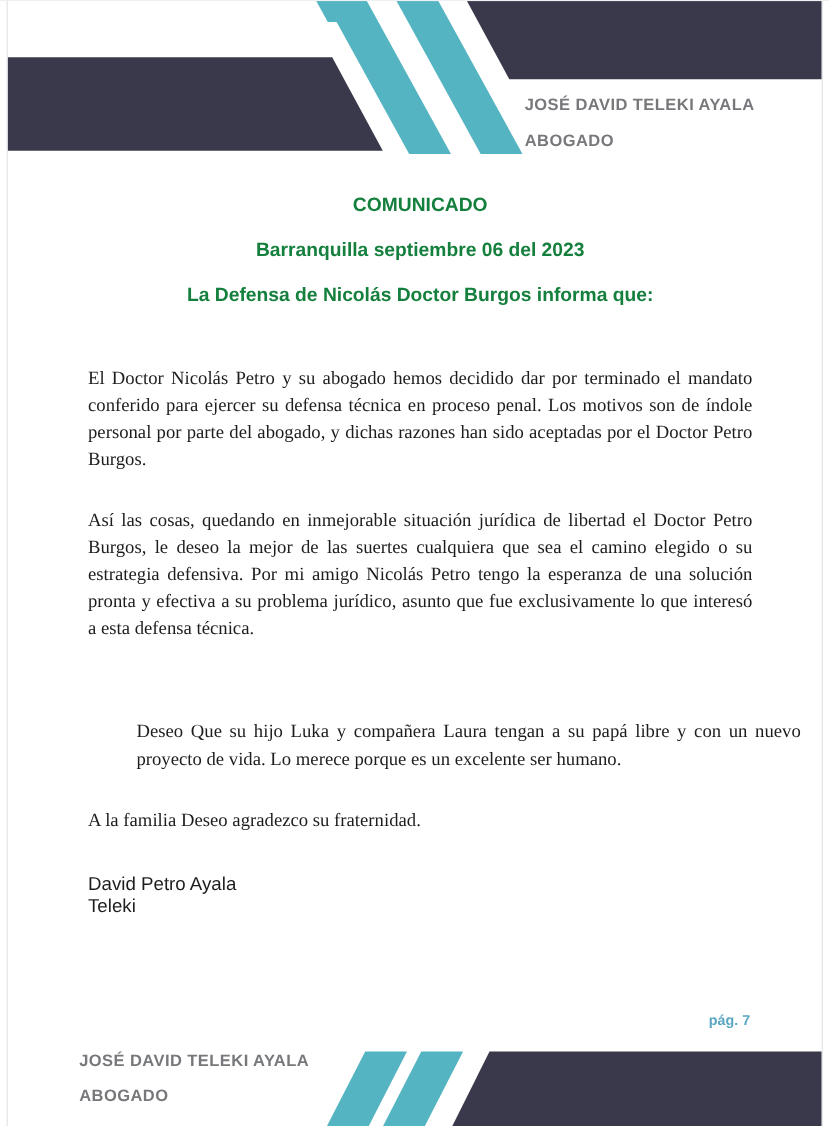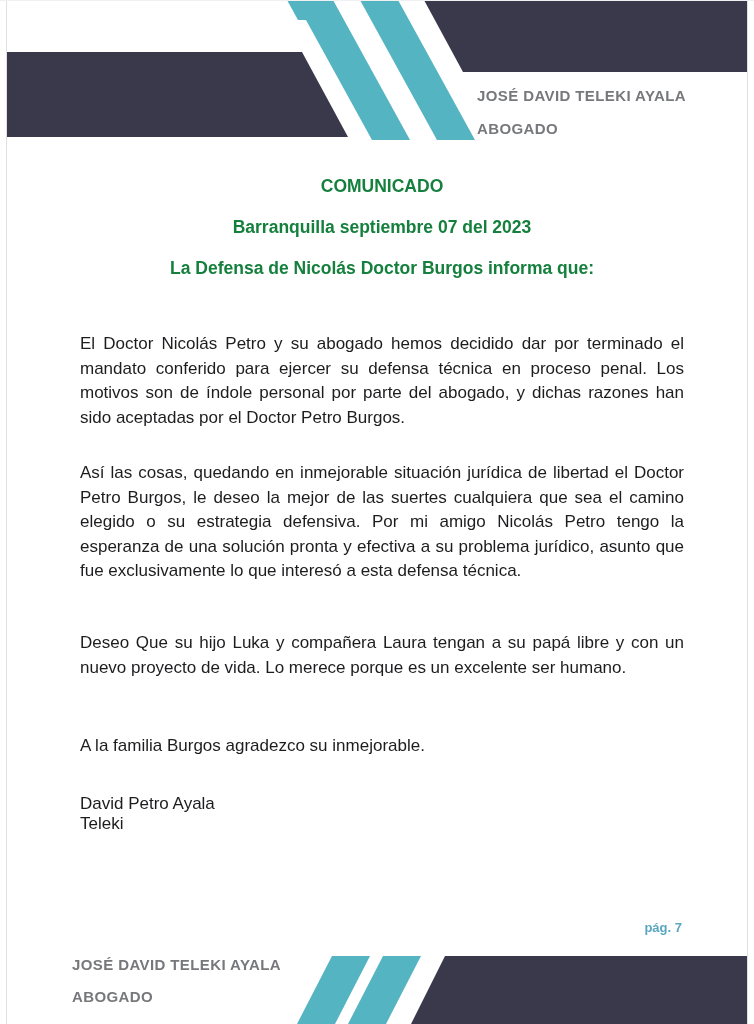--- a/index.html
+++ b/index.html
@@ -44,24 +44,25 @@
     color:#15803d;white-space:nowrap;
   }
   .h-title{top:176px;}
   .h-date{top:217px;}
   .h-subject{top:258px;}
 
   .doc-par{
     position:absolute;left:0;width:100%;
     font-size:17px;line-height:24.5px;
     text-align:justify;
+    font-family:Liberation Serif, serif;
   }
   .p1{top:315px;}
   .p2{top:444px;}
-  .p3{top:614px;}
+  .p3{top:636px;margin-left:44px;}
   .p4{top:717px;text-align:left;}
 
   .signature{
     position:absolute;left:0;top:794px;
     font-size:17px;line-height:20px;text-align:left;
   }
 
   .page-number{
     position:absolute;right:72px;top:920px;
     font-size:13px;font-weight:bold;
@@ -85,27 +86,27 @@
     <polygon class="shape-teal" points="287,0 299,0 310,20 298,20"></polygon>
     <polygon class="shape-teal" points="295,0 333,0 410,140 372,140"></polygon>
     <polygon class="shape-teal" points="360,0 398,0 475,140 437,140"></polygon>
   </svg>
 
   <div class="identity hdr-name">JOSÉ DAVID TELEKI AYALA</div>
   <div class="identity hdr-role">ABOGADO</div>
 
   <div class="content">
     <div class="doc-heading h-title">COMUNICADO</div>
-    <div class="doc-heading h-date">Barranquilla septiembre 07 del 2023</div>
+    <div class="doc-heading h-date">Barranquilla septiembre 06 del 2023</div>
     <div class="doc-heading h-subject">La Defensa de Nicolás Doctor Burgos informa que:</div>
 
     <p class="doc-par p1">El Doctor Nicolás Petro y su abogado hemos decidido dar por terminado el mandato conferido para ejercer su defensa técnica en proceso penal. Los motivos son de índole personal por parte del abogado, y dichas razones han sido aceptadas por el Doctor Petro Burgos.</p>
     <p class="doc-par p2">Así las cosas, quedando en inmejorable situación jurídica de libertad el Doctor Petro Burgos, le deseo la mejor de las suertes cualquiera que sea el camino elegido o su estrategia defensiva. Por mi amigo Nicolás Petro tengo la esperanza de una solución pronta y efectiva a su problema jurídico, asunto que fue exclusivamente lo que interesó a esta defensa técnica.</p>
     <p class="doc-par p3">Deseo Que su hijo Luka y compañera Laura tengan a su papá libre y con un nuevo proyecto de vida.  Lo merece porque es un excelente ser humano.</p>
-    <p class="doc-par p4">A la familia Burgos agradezco su inmejorable.</p>
+    <p class="doc-par p4">A la familia Deseo agradezco su fraternidad.</p>
 
     <div class="signature">
       <div>David Petro Ayala</div>
       <div>Teleki</div>
     </div>
   </div>
 
   <div class="page-number">pág. 7</div>
 
   <svg class="letterhead-svg svg-bottom" width="754" height="74" viewBox="0 0 754 74">

